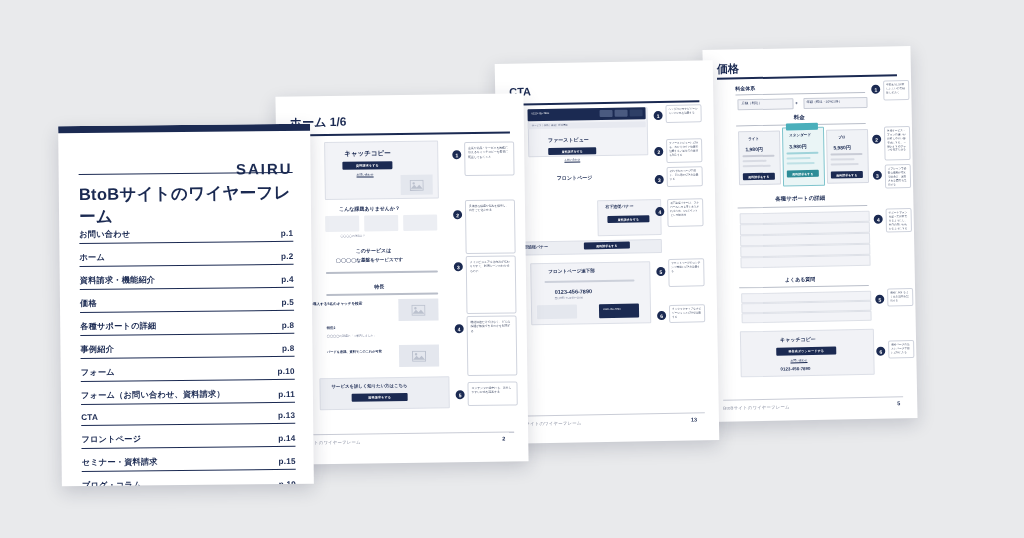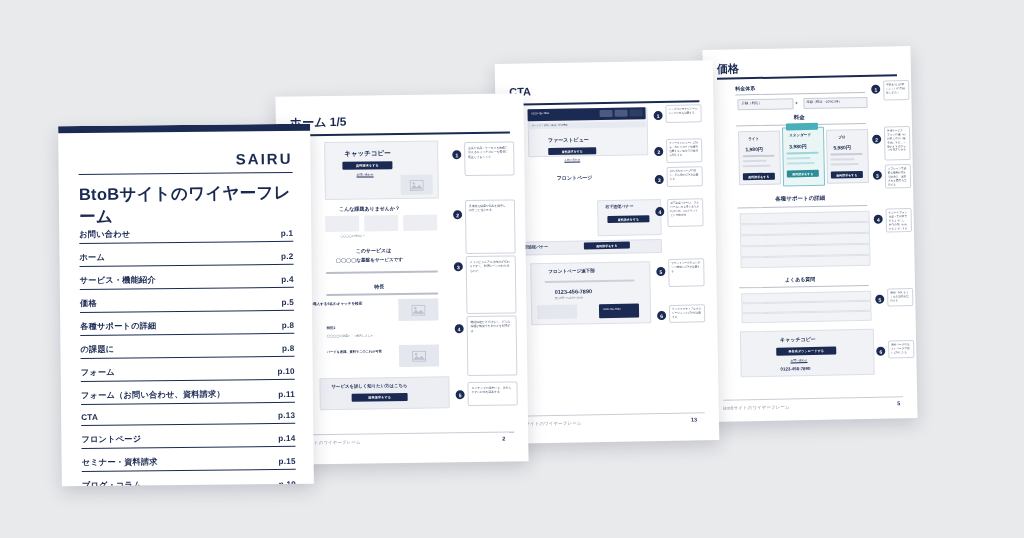--- a/index.html
+++ b/index.html
@@ -24,21 +24,21 @@
   .thinrule{background:#c9ccd6;height:1px;width:100%;}
 
   
   #cover{
     left:60px;top:125px;width:252px;height:360px;
     transform:rotate(-0.6deg);
     transform-origin:center center;
   }
   #cover .topbar{position:absolute;left:0;top:0;width:100%;height:7px;background:#1b2a52;}
   #cover .logo{
-    position:absolute;right:18px;top:26px;
+    position:absolute;right:18px;top:36px;
     font-size:15px;letter-spacing:2px;font-weight:700;color:#1b2a52;
   }
   #cover .coverline{position:absolute;left:20px;right:18px;top:48px;height:1px;background:#1b2a52;}
   #cover h1{
     position:absolute;left:20px;right:18px;top:58px;
     margin:0;font-size:16.5px;font-weight:700;color:#1b2a52;letter-spacing:.3px;
   }
   #cover .toc{position:absolute;left:20px;right:18px;top:95px;}
   #cover .toc .row{
     display:flex;justify-content:space-between;align-items:flex-end;
@@ -272,21 +272,21 @@
       </div>
 
       <div class="thinrule" style="position:absolute;left:14px;top:352px;width:190px;"></div>
       <div class="foot" style="left:14px;top:358px;">BtoBサイトのワイヤーフレーム</div>
       <div class="footnum" style="left:190px;top:356px;">13</div>
     </div>
   </div>
 
   <div class="sheet" id="home">
     <div class="inner">
-      <div class="page-title" style="left:14px;top:18px;font-size:12px;">ホーム 1/5</div>
+      <div class="page-title" style="left:14px;top:18px;font-size:12px;">ホーム 1/6</div>
       <div class="page-hrule" style="left:14px;top:38px;width:220px;"></div>
 
       <div class="blk" style="left:48px;top:46px;width:112px;height:56px;background:#f2f3f7;border:1px solid #dcdfe7;"></div>
       <div class="txt" style="left:68px;top:54px;font-size:6.5px;font-weight:700;">キャッチコピー</div>
       <div class="btn" style="left:66px;top:66px;width:50px;height:8px;font-size:3px;">資料請求をする</div>
       <div class="txt" style="left:80px;top:77px;font-size:2.8px;text-decoration:underline;">お問い合わせ</div>
       <div class="imgph" style="left:124px;top:80px;width:32px;height:20px;">
         <svg width="14" height="11" viewBox="0 0 14 11">
             <rect x="0.5" y="0.5" width="13" height="10" fill="none" stroke="#9aa2b5"></rect>
             <circle cx="4" cy="3.5" r="1.2" fill="#9aa2b5"></circle>
@@ -370,33 +370,33 @@
       <div class="toc">
         <div class="row">
           <span class="t">お問い合わせ</span>
           <span class="p">p.1</span>
         </div>
         <div class="row">
           <span class="t">ホーム</span>
           <span class="p">p.2</span>
         </div>
         <div class="row">
-          <span class="t">サービス・機能紹介</span>
+          <span class="t">資料請求・機能紹介</span>
           <span class="p">p.4</span>
         </div>
         <div class="row">
           <span class="t">価格</span>
           <span class="p">p.5</span>
         </div>
         <div class="row">
           <span class="t">各種サポートの詳細</span>
           <span class="p">p.8</span>
         </div>
         <div class="row">
-          <span class="t">の課題に</span>
+          <span class="t">事例紹介</span>
           <span class="p">p.8</span>
         </div>
         <div class="row">
           <span class="t">フォーム</span>
           <span class="p">p.10</span>
         </div>
         <div class="row">
           <span class="t">フォーム（お問い合わせ、資料請求）</span>
           <span class="p">p.11</span>
         </div>

